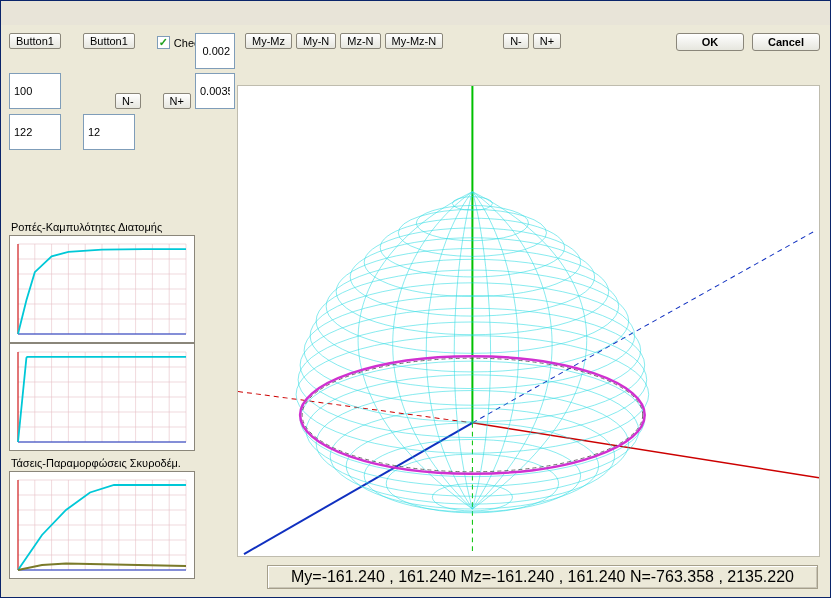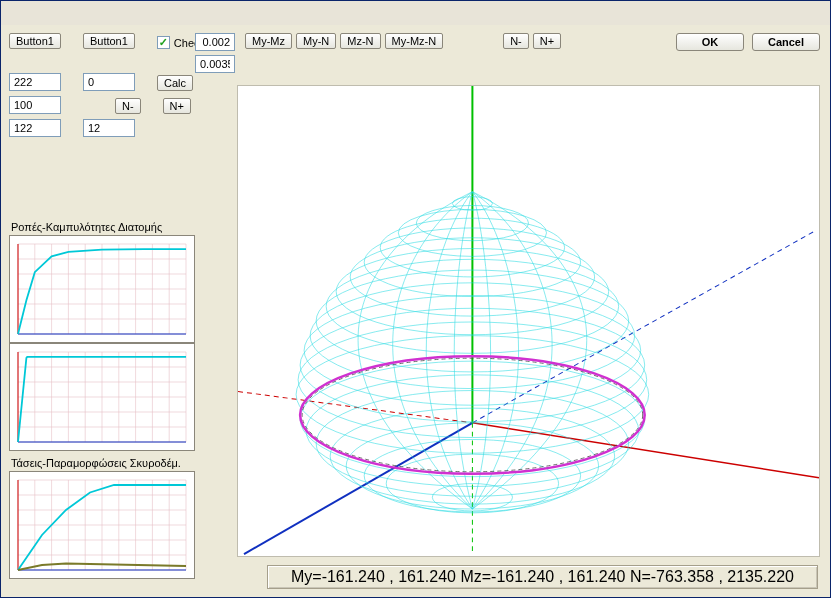--- a/index.html
+++ b/index.html
@@ -6,21 +6,21 @@
   .window { width:831px; height:598px; background:linear-gradient(to bottom,#e8e4d8,#e8e4d8); border:1px solid #0a246a; box-sizing:border-box; position:relative; }
   .titlebar { height:24px; background:linear-gradient(to bottom,#2a6fd6,#0a4fc8 50%,#0846b6); color:#fff; display:flex; align-items:center; padding:0 3px 0 8px; }
   .titlebar-text { font-weight:bold; font-size:12px; flex:1; }
   .close-btn { width:21px; height:18px; background:linear-gradient(to bottom,#f49a7a,#d64b2a 50%,#c13a1a); border:1px solid #fff; border-radius:3px; display:flex; align-items:center; justify-content:center; cursor:pointer; }
   .close-btn svg { display:block; }
   .client { position:absolute; top:24px; left:0; right:0; bottom:0; background:#ece9d8; padding:8px; box-sizing:border-box; }
 
   .btn { background:linear-gradient(to bottom,#fff,#e6e6de); border:1px solid #8a867a; border-radius:3px; padding:2px 10px; font-size:11px; cursor:pointer; color:#000; }
   .btn-sm { padding:1px 6px; font-size:11px; border-radius:2px; }
   .btn-wide { min-width:68px;font-weight:bold; }
-  .inp { border:1px solid #7f9db9; background:#fff; padding:2px 4px; font-size:11px; width:52px; box-sizing:border-box; }
+  .inp { border:1px solid #7f9db9; background:#fff; padding:11px 4px; font-size:11px; width:52px; box-sizing:border-box; }
   .inp-sm { width:40px; text-align:right; }
   .checkbox { display:inline-flex; align-items:center; gap:4px; cursor:pointer; }
   .chk { width:13px; height:13px; background:#fff; border:1px solid #7f9db9; box-sizing:border-box; display:inline-flex; align-items:center; justify-content:center; color:#21a121; font-size:11px; line-height:1; font-weight:bold; }
   .left-col { position:absolute; left:8px; top:8px; width:216px; }
   .grp1 { display:flex; flex-direction:column; gap:5px; }
 
   .side-panel { position:absolute; left:8px; top:190px; width:210px; }
   .mini-title { font-size:11px; color:#000; margin:6px 0 2px 2px; }
   .mini-chart { border:1px solid #8a867a; background:#fff; width:184px; height:106px; position:relative; }
 
@@ -42,25 +42,20 @@
       <div class="grp1">
         <div class="row">
           <button class="btn btn-sm">Button1</button>
           <button class="btn btn-sm">Button1</button>
           <label class="checkbox">
             <span class="chk">✓</span>
             <span>Check2</span>
           </label>
         </div>
         <div style="height:14px"></div>
-        <div class="row">
-          <input class="inp" value="222" style="">
-          <input class="inp" value="0" style="">
-          <button class="btn btn-sm">Calc</button>
-        </div>
         <div class="row">
           <input class="inp" value="100" style="">
           <span class="gap"></span>
           <button class="btn btn-sm">N-</button>
           <button class="btn btn-sm">N+</button>
         </div>
         <div class="row">
           <input class="inp" value="122" style="">
           <input class="inp" value="12" style="">
         </div>

